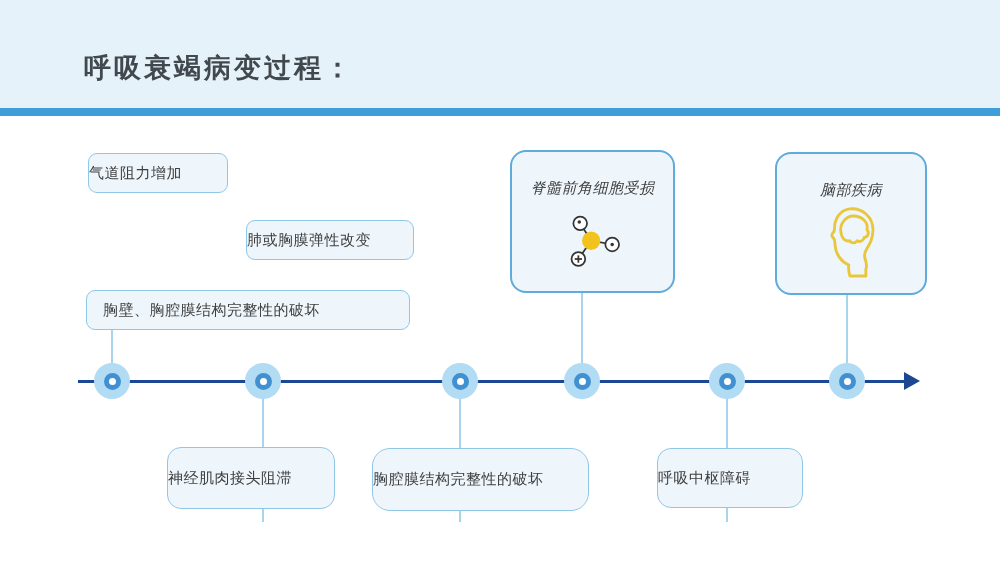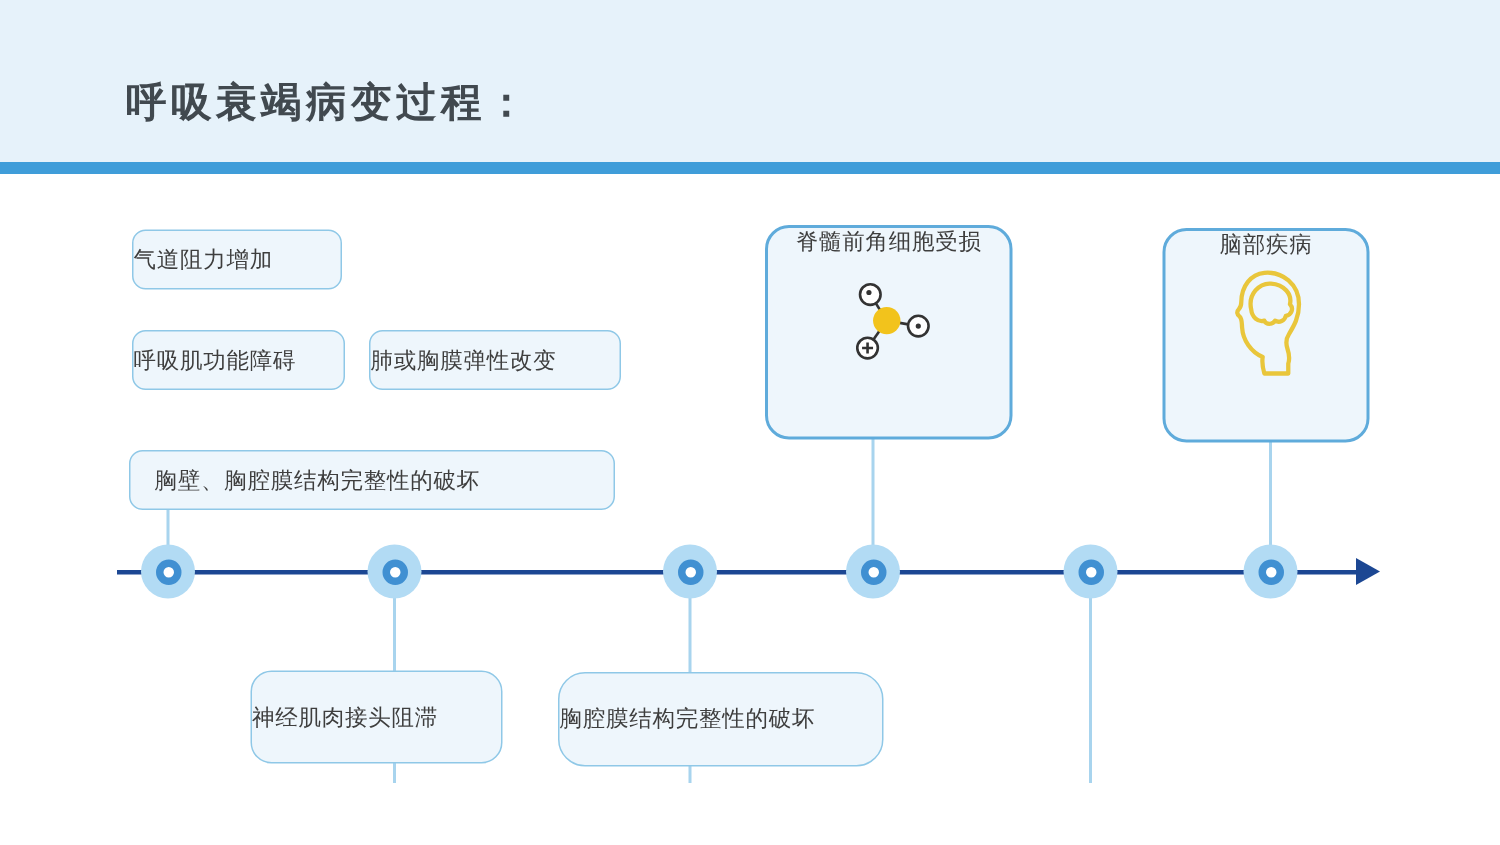--- a/index.html
+++ b/index.html
@@ -47,33 +47,33 @@
   
   .box{
     position:absolute;background:var(--box-fill);border:1.5px solid var(--box-border);
     border-radius:9px;box-sizing:border-box;display:flex;align-items:center;justify-content:flex-start;
     color:var(--box-text);font-size:15px;z-index:4;white-space:nowrap;letter-spacing:0.5px;
   }
   .b1{left:88px;top:153px;width:140px;height:40px;}
   .b2{left:246px;top:153px;width:162px;height:40px;}
   .b3{left:88px;top:220px;width:142px;height:40px;}
   .b4{left:246px;top:220px;width:168px;height:40px;}
-  .b5{left:86px;top:290px;width:324px;height:40px;justify-content:flex-start;padding-left:16px;margin-top:10px;}
+  .b5{left:86px;top:290px;width:324px;height:40px;justify-content:flex-start;padding-left:16px;}
   .bb1{left:167px;top:447px;width:168px;height:62px;border-radius:14px;}
   .bb2{left:372px;top:448px;width:217px;height:63px;border-radius:18px;}
   .bb3{left:657px;top:448px;width:146px;height:60px;border-radius:14px;}
 
   .big-box{
     position:absolute;background:var(--box-fill);border:2px solid var(--big-box-border);
     border-radius:16px;box-sizing:border-box;display:flex;flex-direction:column;align-items:center;
     color:var(--box-text);font-size:15px;z-index:4;letter-spacing:0.5px;
   }
   .g1{left:510px;top:150px;width:165px;height:143px;}
-  .g2{left:775px;top:152px;width:138px;height:143px;}
-  .big-box .label{white-space:nowrap;}
+  .g2{left:775px;top:152px;width:152px;height:143px;}
+  .big-box .label{margin-top:27px;white-space:nowrap;font-style:italic;}
   .g1 svg{margin-top:8px;}
   .g2 svg{margin-top:4px;}
 
   .mol-line{stroke:var(--icon-outline);stroke-width:1.9;}
   .mol-center{fill:var(--icon-yellow);}
   .mol-small{fill:#ffffff;stroke:var(--icon-outline);stroke-width:1.9;}
   .mol-dot{fill:var(--icon-outline);}
   .head-path{fill:none;stroke:var(--head-icon-yellow);stroke-width:2.6;stroke-linecap:round;stroke-linejoin:round;}
 </style>
 </head>
@@ -110,23 +110,20 @@
   <div class="node n5">
       <div class="node-inner"></div>
     </div>
   <div class="node n6">
       <div class="node-inner"></div>
     </div>
 
   <div class="box b1">
     <span>气道阻力增加</span>
   </div>
-  <div class="box b3">
-    <span>呼吸肌功能障碍</span>
-  </div>
   <div class="box b4">
     <span>肺或胸膜弹性改变</span>
   </div>
   <div class="box b5">
     <span>胸壁、胸腔膜结构完整性的破坏</span>
   </div>
 
   <div class="big-box g1">
     <span class="label">脊髓前角细胞受损</span>
     <svg width="64" height="64" viewBox="0 0 70 70">
@@ -151,14 +148,17 @@
       <path class="head-path" d="M21,26 C19,17 26,10 33,10.5 C41,11 46,17 44.5,23 C47,25.5 45.5,29.5 42,30 C41.5,33 38,34.5 35.5,33 C34,35.5 30,35.5 29,33 C25,34 21.5,31 21,26 Z"></path>
     </svg>
   </div>
 
   <div class="box bb1">
     <span>神经肌肉接头阻滞</span>
   </div>
   <div class="box bb2">
     <span>胸腔膜结构完整性的破坏</span>
   </div>
+  <div class="box bb3">
+    <span>呼吸中枢障碍</span>
+  </div>
 
 </div>
 
 </body></html>

